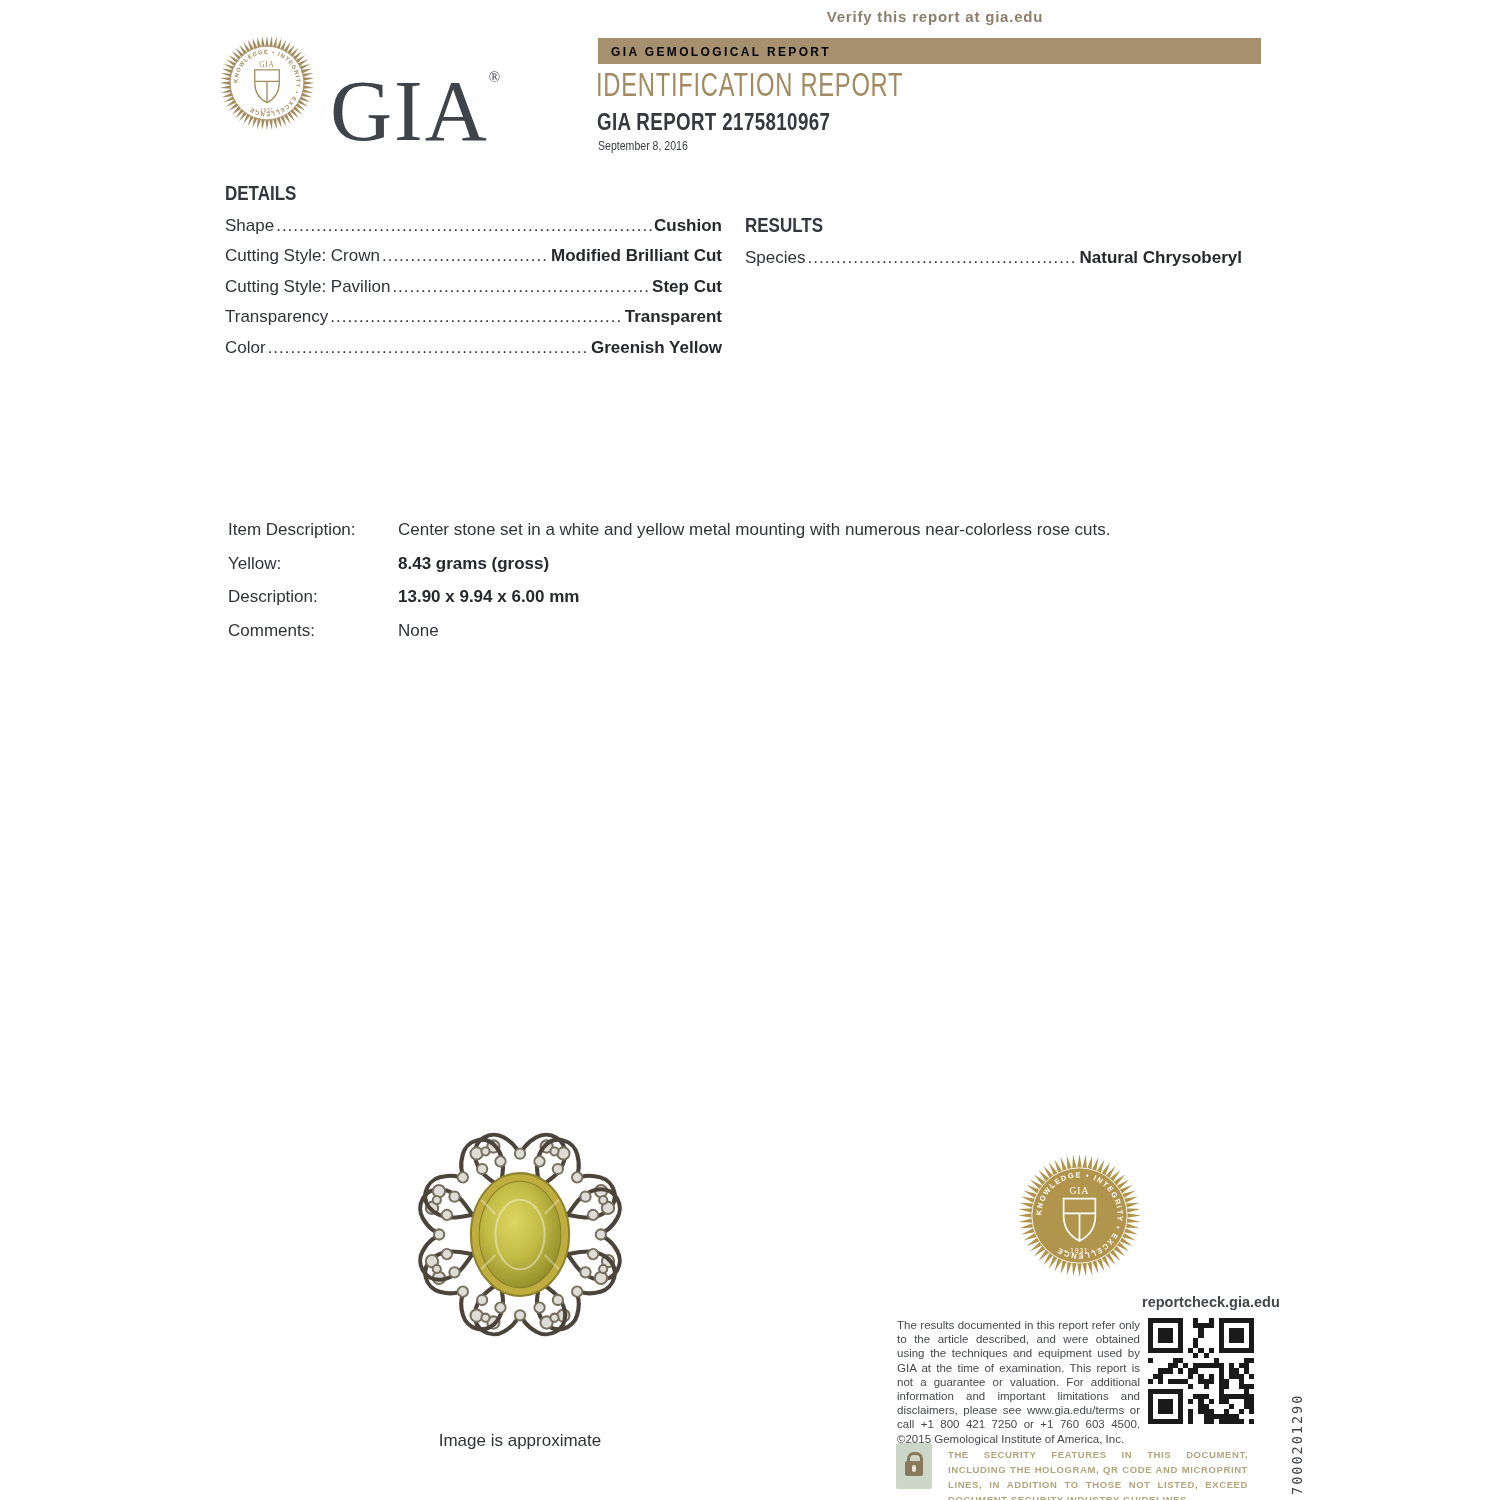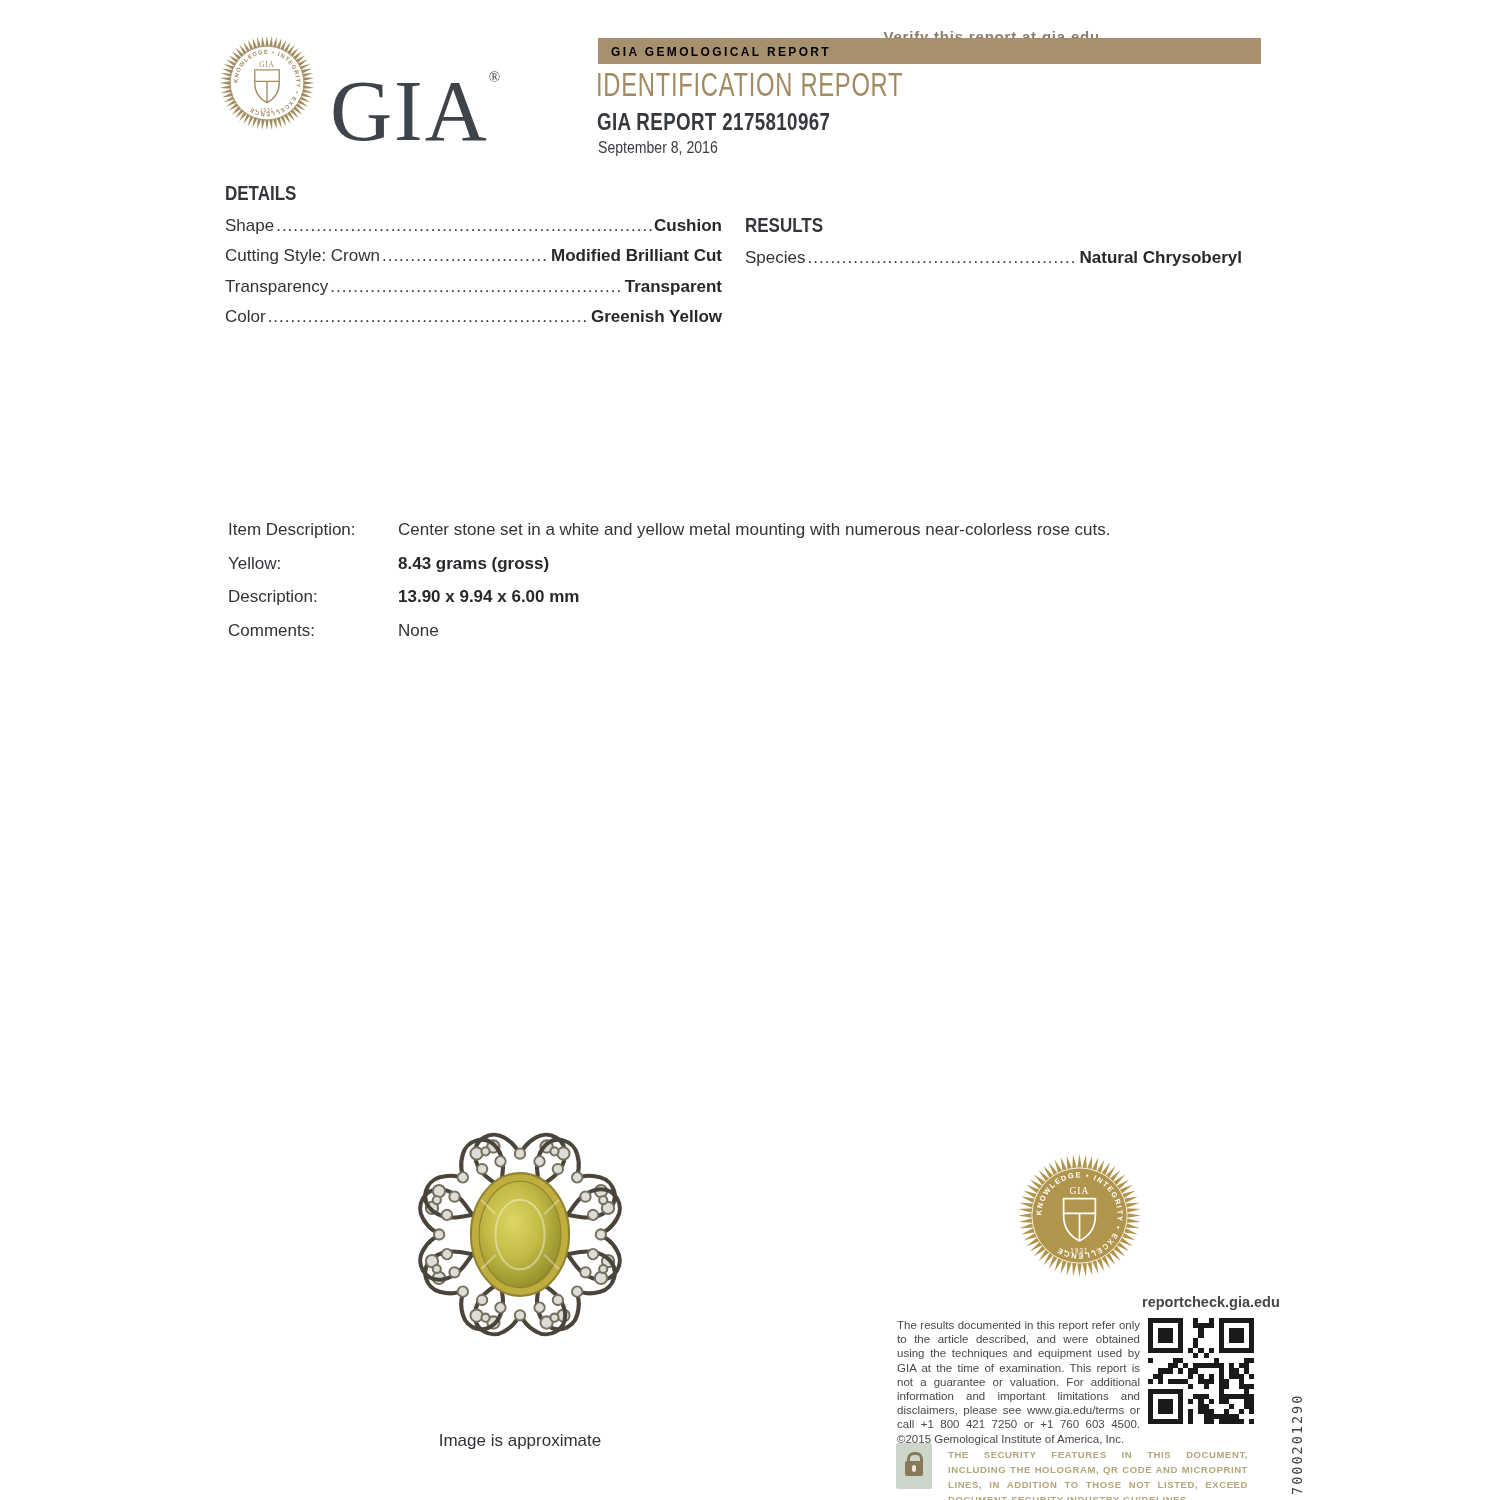--- a/index.html
+++ b/index.html
@@ -4,35 +4,35 @@
 <style>
   html,body { margin:0; padding:0; background:#ffffff; }
   .page {
     position:relative; width:1500px; height:1500px; background:#ffffff;
     font-family:"Liberation Sans", sans-serif; overflow:hidden; color:#2e3136;
   }
   .abs { position:absolute; }
   .cond { display:inline-block; transform-origin:0 50%; white-space:nowrap; }
 
   
-  .verify { left:770px; top:8px; width:330px; text-align:right;
-    font-size:15px; font-weight:600; letter-spacing:.8px; color:#8c7e6d;margin-top:20px; }
+  .verify { left:770px; top:8px; width:330px; text-align:center;
+    font-size:15px; font-weight:600; letter-spacing:.8px; color:#8c7e6d; }
   .logo-seal { left:218px; top:34px; width:98px; height:98px; }
   .gia-logotype { left:330px; top:28px; height:100px;
     font-family:"Liberation Serif", serif; font-size:86px; line-height:98px;
     color:#3f434a; letter-spacing:2px; }
   .gia-reg { font-size:15px; vertical-align:58px; letter-spacing:0; }
   .banner { left:598px; top:38px; width:663px; height:26px; background:#a6906e;
     color:#000000; font-size:13px; font-weight:700; letter-spacing:2.6px;
     line-height:27px; padding-left:13px; box-sizing:border-box; }
   .report-type { left:596px; top:66px; font-size:33px; font-weight:500;
     color:#a28b62; letter-spacing:1px; }
   .report-number { left:597px; top:108px; font-size:24px; font-weight:600;
     color:#35383d; letter-spacing:.5px; }
-  .report-date { left:598px; top:139px; font-size:16px; color:#393c41; }
+  .report-date { left:598px; top:139px; font-size:12px; color:#393c41; }
 
   
   .col { width:497px; }
   .col-left { left:225px; top:182px; }
   .col-right { left:745px; top:198px;margin-top:16px; }
   .section-title { font-size:20px; font-weight:700; color:#33363b; margin:0 0 11px 0; }
   .leader-row { display:flex; align-items:baseline; font-size:17px; height:30.4px; color:#303338; }
   .leader-row .lbl { white-space:nowrap; }
   .leader-row .dots { flex:1; overflow:hidden; white-space:nowrap; margin:0 2px; color:#303338; }
   .leader-row .dots::after { content:"..................................................................................................................................."; letter-spacing:1px; }
@@ -105,20 +105,25 @@
     <div class="section-title"><span class="cond" style="transform:scaleX(.85)">DETAILS</span></div>
     <div class="leader-row">
       <span class="lbl">Shape</span>
       <span class="dots"></span>
       <span class="val">Cushion</span>
     </div>
     <div class="leader-row">
       <span class="lbl">Cutting Style: Crown </span>
       <span class="dots"></span>
       <span class="val">Modified Brilliant Cut</span>
+    </div>
+    <div class="leader-row">
+      <span class="lbl">Cutting Style: Pavilion </span>
+      <span class="dots"></span>
+      <span class="val">Step Cut</span>
     </div>
     <div class="leader-row">
       <span class="lbl">Transparency </span>
       <span class="dots"></span>
       <span class="val">Transparent</span>
     </div>
     <div class="leader-row">
       <span class="lbl">Color</span>
       <span class="dots"></span>
       <span class="val">Greenish Yellow</span>

